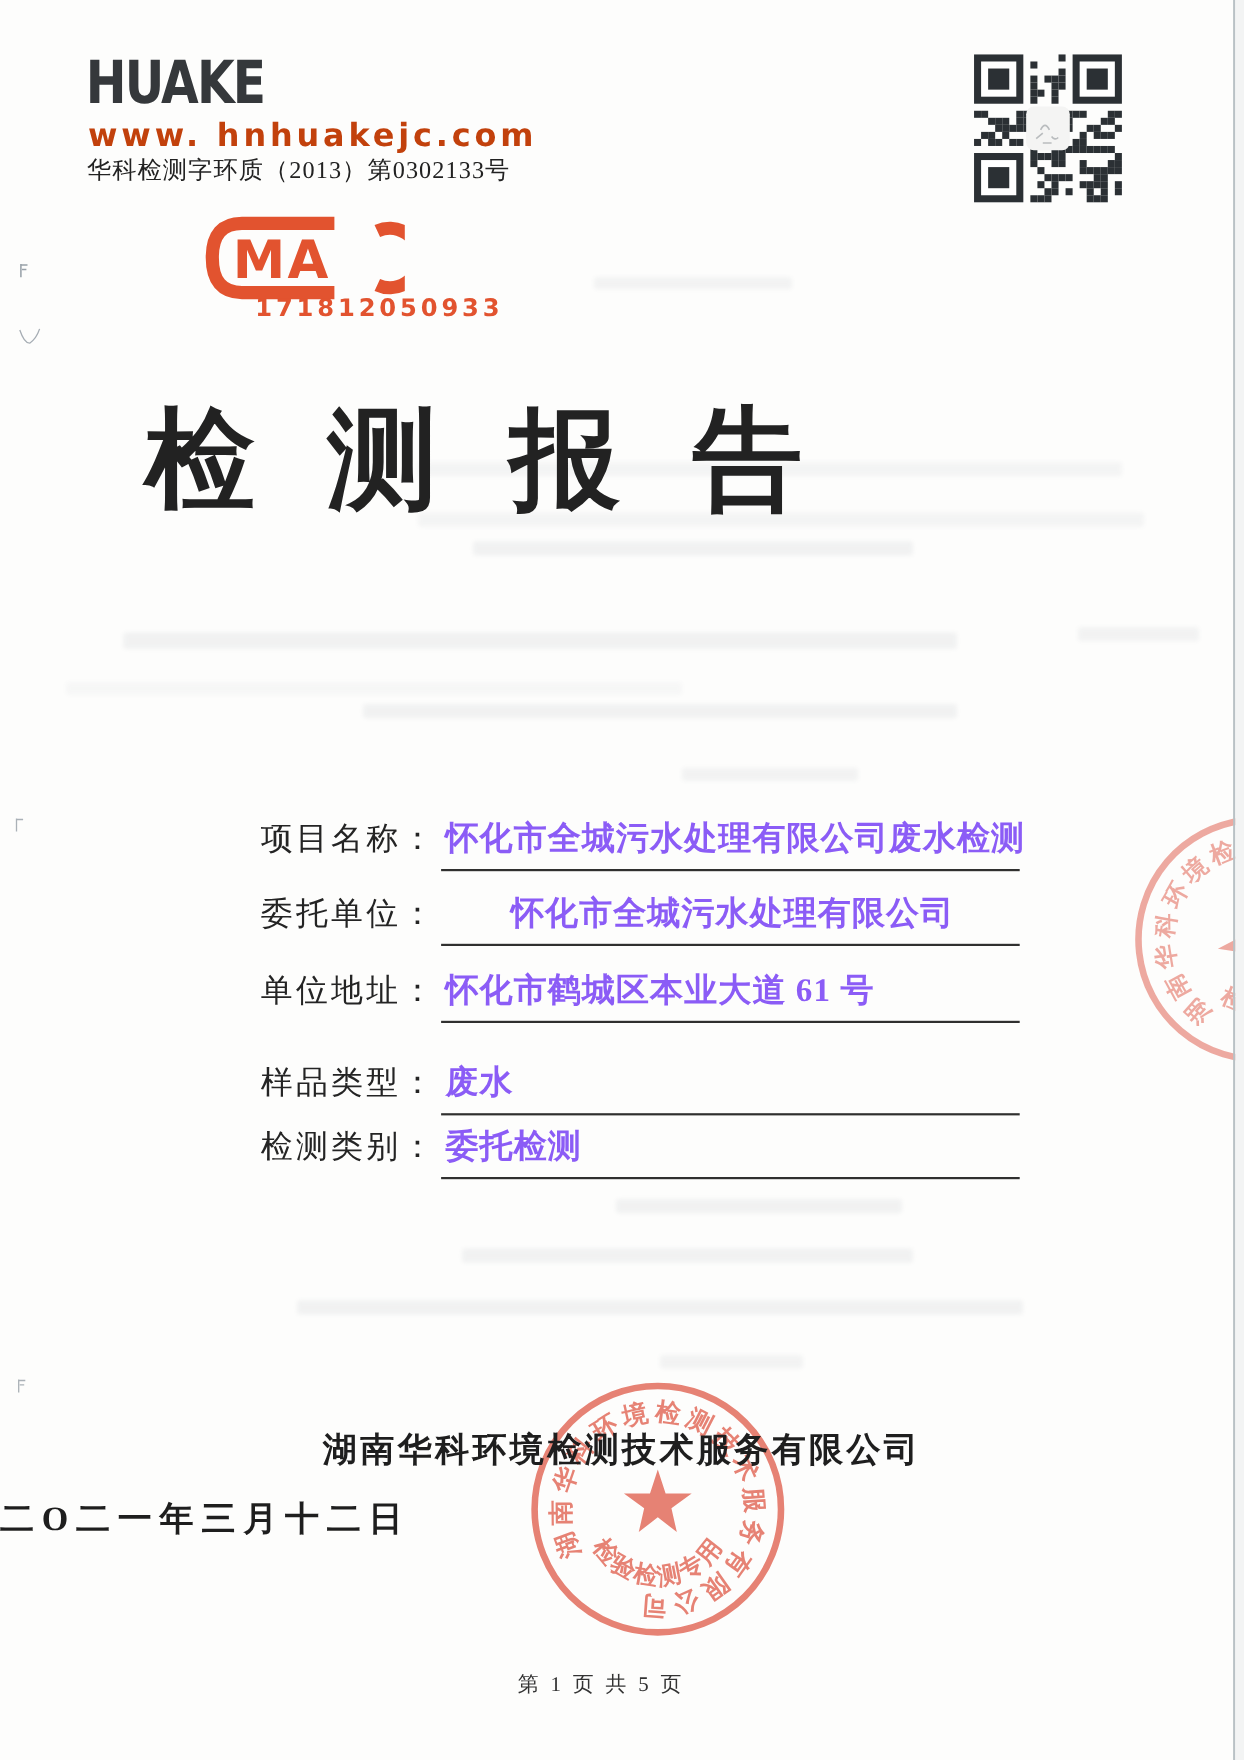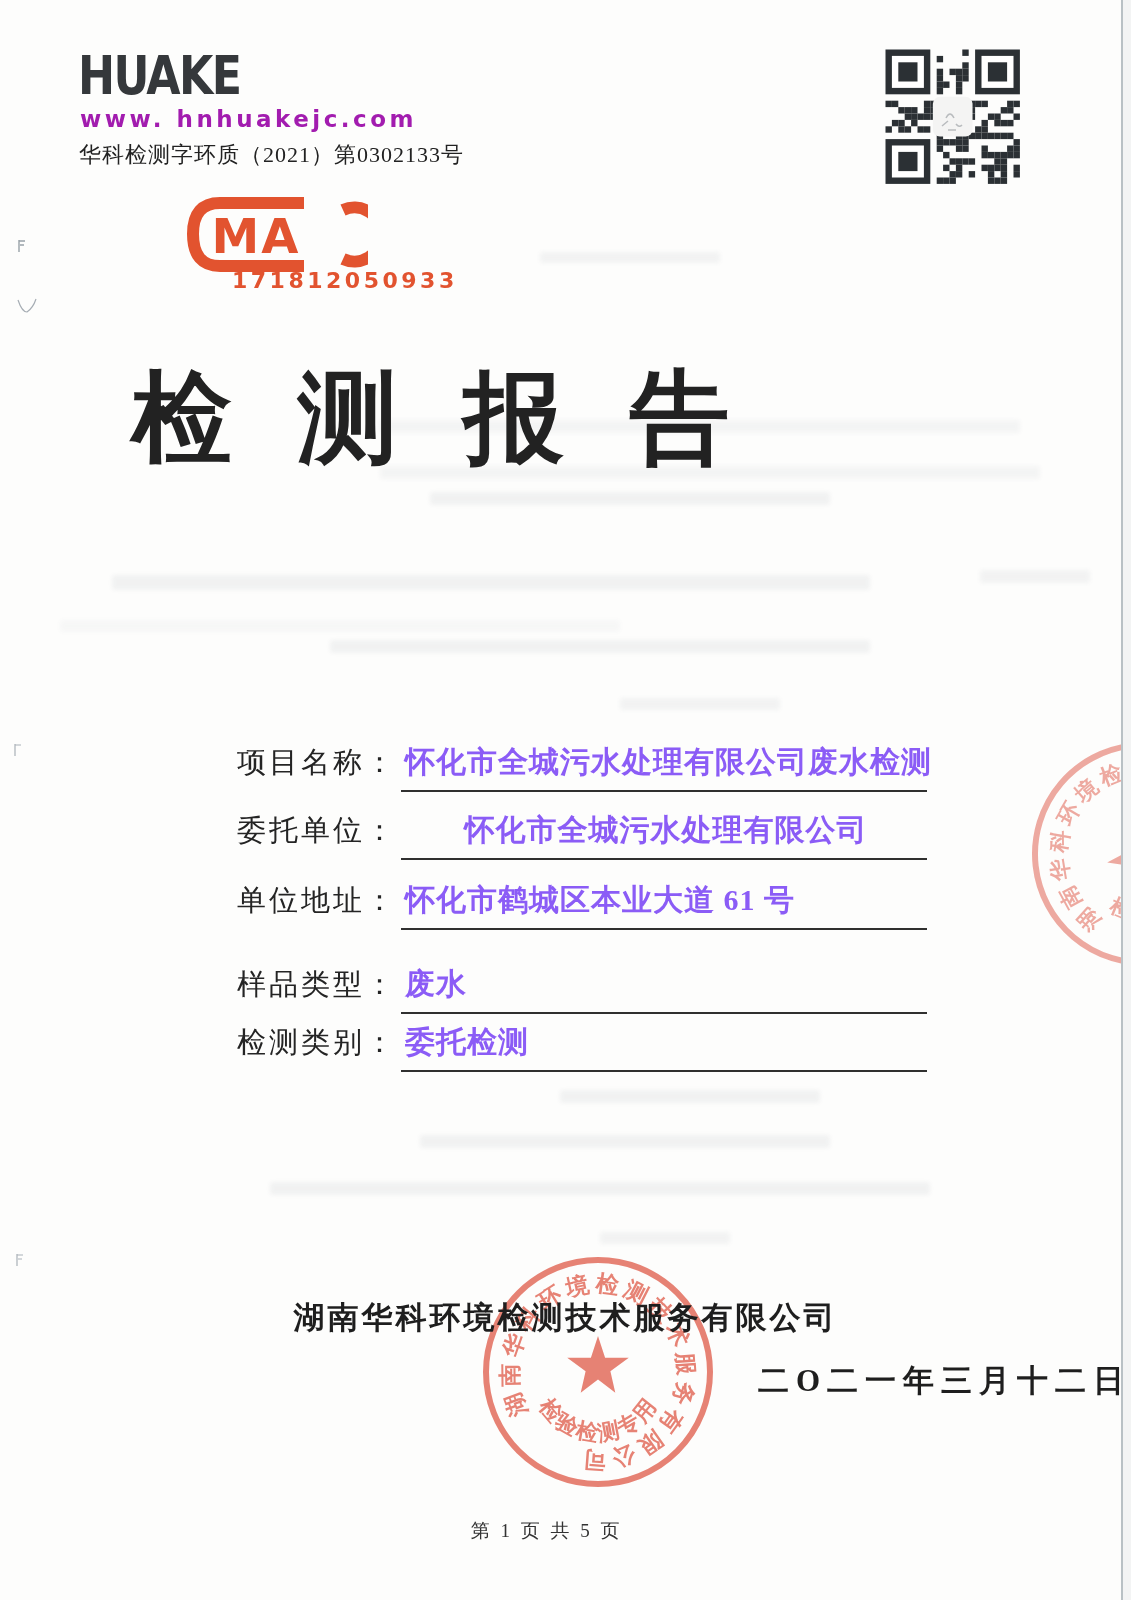--- a/index.html
+++ b/index.html
@@ -23,21 +23,21 @@
     font-family:"DejaVu Sans","Liberation Sans",sans-serif;
     font-weight:900;font-size:54px;line-height:52px;color:#35383b;
     letter-spacing:-2px;transform:scaleX(.82);transform-origin:left top;
   }
   .brand-cn-col{margin-left:8px;}
   .brand-cn{font-family:"Liberation Sans","DejaVu Sans",sans-serif;font-weight:400;
     font-size:37px;line-height:38px;color:#3c4043;letter-spacing:7px;}
   .tagline{font-family:"Liberation Sans","DejaVu Sans",sans-serif;font-weight:500;
     font-size:13px;color:#4a4e52;letter-spacing:2.6px;margin-top:2px;}
   .website{left:80px;top:106px;font-family:"DejaVu Sans","Liberation Sans",sans-serif;
-    font-weight:600;font-size:23px;color:#a21caf;letter-spacing:3.5px;z-index:2;}
+    font-weight:600;font-size:29px;color:#c2410c;letter-spacing:3.5px;z-index:2;}
   .license-line{left:79px;top:140px;font-size:22px;color:#222;letter-spacing:1px;z-index:2;}
 
   
   .qr{left:884px;top:48px;width:138px;height:140px;z-index:2;}
 
   
   .cma{left:186px;top:196px;z-index:2;}
   .cma-number{left:189px;top:268px;font-family:"DejaVu Sans","Liberation Sans",sans-serif;
     font-weight:700;font-size:22px;color:#e2532f;letter-spacing:3.5px;z-index:2;margin-left:43px;}
 
@@ -54,21 +54,21 @@
   .field-row{position:absolute;left:0;white-space:nowrap;}
   .flabel{font-size:29px;font-weight:500;letter-spacing:3px;color:#242424;margin-left:32px;}
   .fvalue{display:inline-block;width:522px;margin-left:4px;padding-left:4px;padding-bottom:7px;
     border-bottom:2px solid #30302f;font-size:30px;font-weight:700;color:#8b5cf6;letter-spacing:1px;
     vertical-align:baseline;}
   .row-0{top:12px;} .row-1{top:80px;text-align:center;} .row-2{top:150px;} .row-3{top:234px;} .row-4{top:292px;}
 
   
   .company-line{left:0;top:1297px;width:1131px;text-align:center;font-size:31px;font-weight:700;
     letter-spacing:3px;color:#1e1e1e;z-index:3;}
-  .date-line{left:0;top:1360px;width:1131px;text-align:right;font-size:31px;font-weight:600;
+  .date-line{left:0;top:1360px;width:1131px;text-align:left;font-size:31px;font-weight:600;
     letter-spacing:7px;color:#1e1e1e;z-index:3;}
 
   
   .page-footer{left:0;top:1518px;width:1093px;text-align:center;font-size:19px;
     letter-spacing:3px;color:#333;z-index:2;}
 
   
   .stamp-bottom{left:476px;top:1250px;width:244px;height:244px;opacity:.74;z-index:2;}
   .stamp-right{left:1026px;top:736px;width:236px;height:236px;opacity:.5;z-index:2;
     transform:rotate(-28deg);}
@@ -102,21 +102,21 @@
 <div class="abs bleed" style="left:60px;top:620px;width:560px;height:12px;opacity:.04"></div>
 <div class="abs bleed" style="left:560px;top:1090px;width:260px;height:13px;opacity:.08"></div>
 <div class="abs bleed" style="left:420px;top:1135px;width:410px;height:13px;opacity:.08"></div>
 <div class="abs bleed" style="left:270px;top:1182px;width:660px;height:13px;opacity:.08"></div>
 <div class="abs bleed" style="left:600px;top:1232px;width:130px;height:12px;opacity:.07"></div>
 
 <div class="abs logo-row">
   <div class="brand-en">HUAKE</div>
 </div>
 <div class="abs website">www. hnhuakejc.com</div>
-<div class="abs license-line">华科检测字环质（2021）第0302133号</div>
+<div class="abs license-line">华科检测字环质（2013）第0302133号</div>
 
 <div class="abs qr">
   <svg width="138" height="140" viewBox="0 0 138 140" xmlns="http://www.w3.org/2000/svg">
       <rect x="78.30000000000001" y="1.5" width="6.4" height="6.4" fill="#2b3034"></rect>
       <rect x="52.7" y="7.9" width="6.4" height="6.4" fill="#2b3034"></rect>
       <rect x="78.30000000000001" y="14.3" width="6.4" height="6.4" fill="#2b3034"></rect>
       <rect x="52.7" y="20.700000000000003" width="6.4" height="6.4" fill="#2b3034"></rect>
       <rect x="65.5" y="20.700000000000003" width="6.4" height="6.4" fill="#2b3034"></rect>
       <rect x="71.9" y="20.700000000000003" width="6.4" height="6.4" fill="#2b3034"></rect>
       <rect x="78.30000000000001" y="20.700000000000003" width="6.4" height="6.4" fill="#2b3034"></rect>

